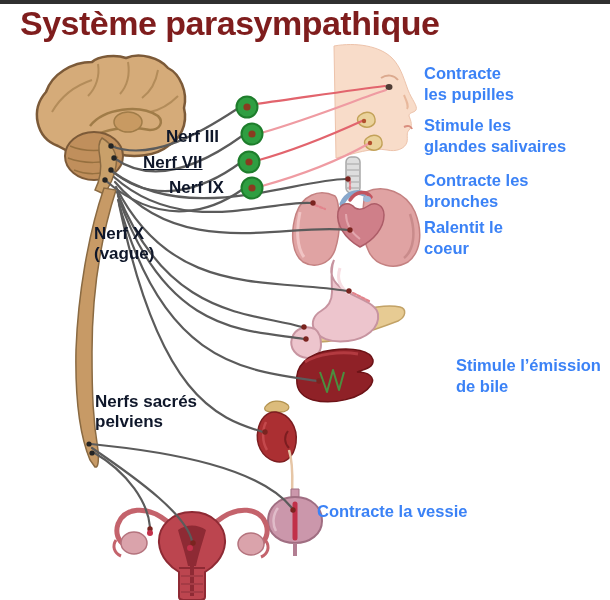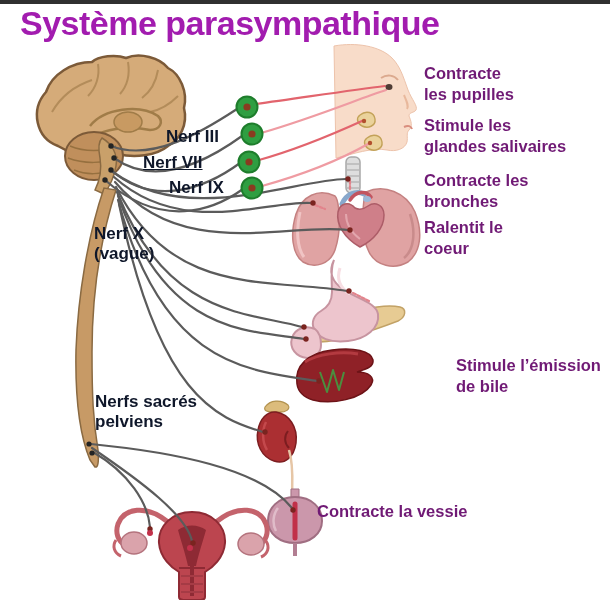--- a/index.html
+++ b/index.html
@@ -1,24 +1,24 @@
 <!DOCTYPE html>
 <html><head>
 <meta charset="utf-8">
 <style>
   * { margin:0; padding:0; box-sizing:border-box; }
   html,body { background:#ffffff; font-family:"Liberation Sans", sans-serif; }
   .canvas { position:relative; width:610px; height:600px; background:#fff; overflow:hidden; }
   .topbar { position:absolute; left:0; top:0; width:610px; height:4px; background:#303030; }
   .art { position:absolute; left:0; top:0; }
   .title { position:absolute; left:20px; top:4px; font-size:34px; font-weight:bold;
-           color:#a21caf; letter-spacing:-0.5px; white-space:nowrap; }
+           color:#7f1d1d; letter-spacing:-0.5px; white-space:nowrap; }
   .lbl { position:absolute; font-weight:bold; white-space:pre-line; }
   .nerve { font-size:17px; color:#0f172a; line-height:1.18; }
-  .effect { font-size:16.5px; color:#701a75; line-height:1.26; }
+  .effect { font-size:16.5px; color:#3b82f6; line-height:1.26; }
 </style>
 </head>
 <body>
 
 <div class="canvas">
 
   <svg class="art" width="610" height="600" viewBox="0 0 610 600">
 
     <g>
       <path d="M334,46 C356,42 380,46 392,58 C400,66 403,76 408,90 C412,100 418,106 416,110

